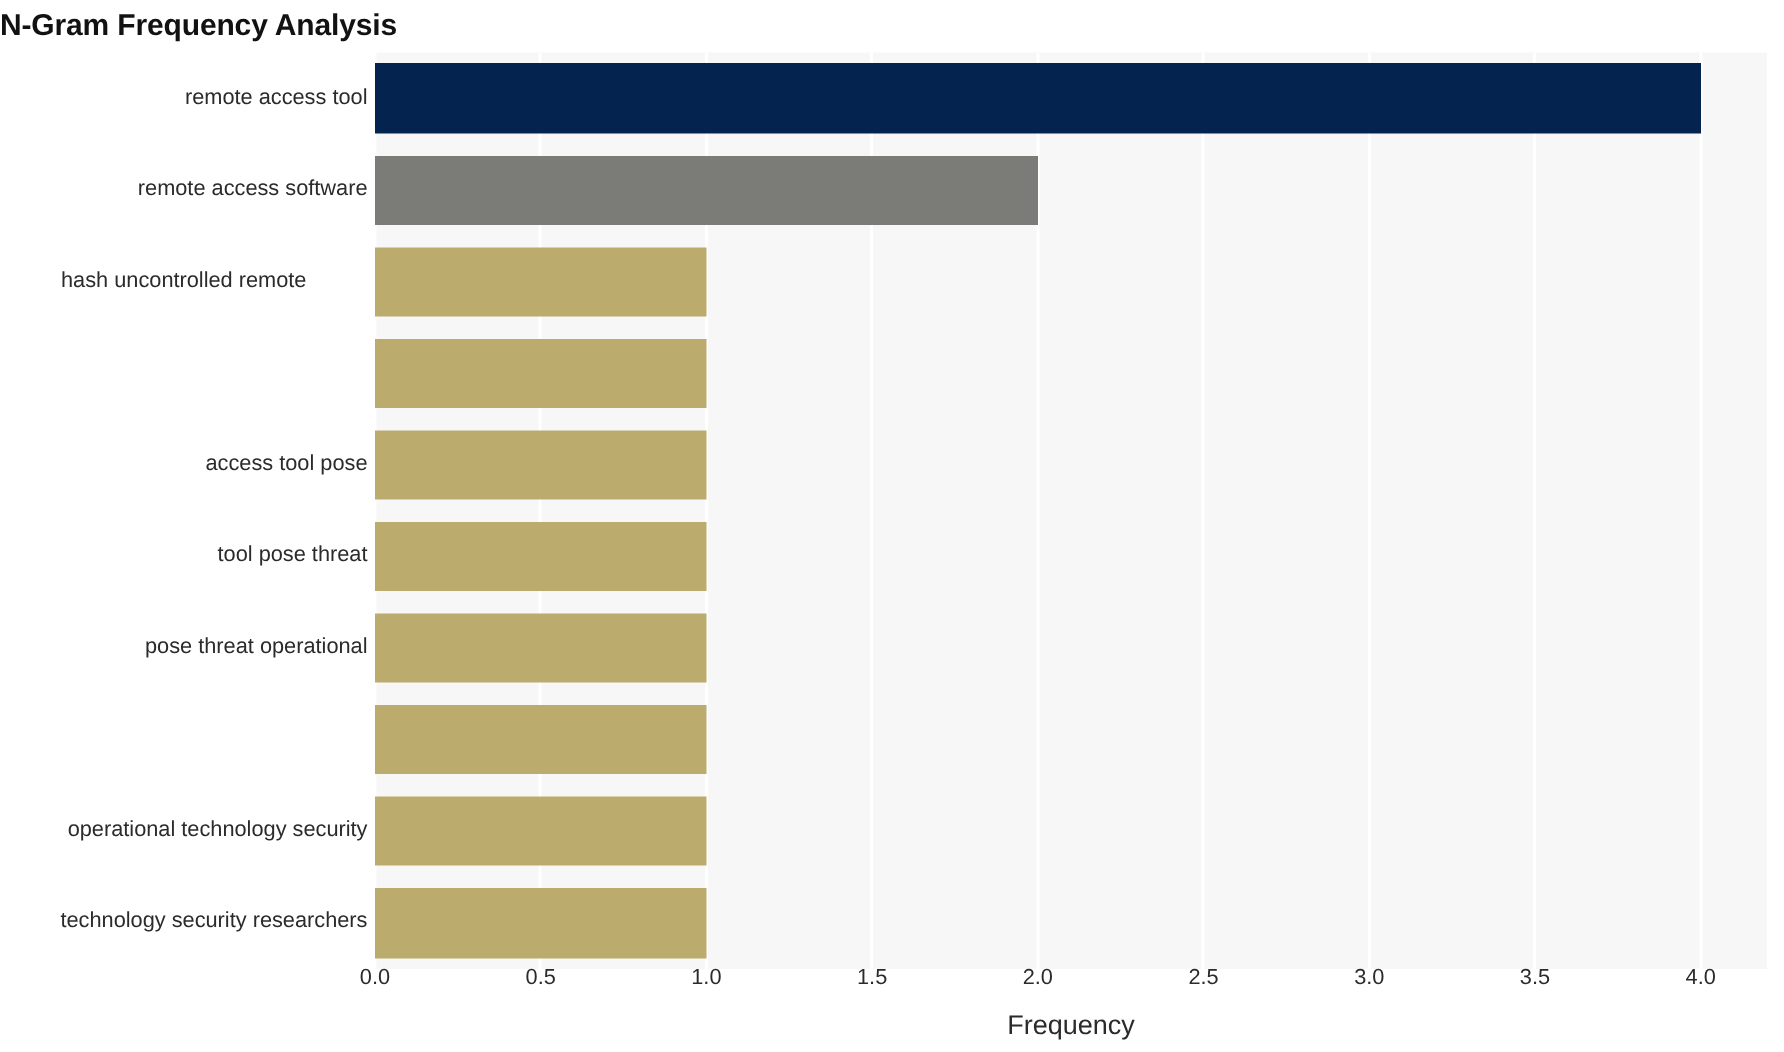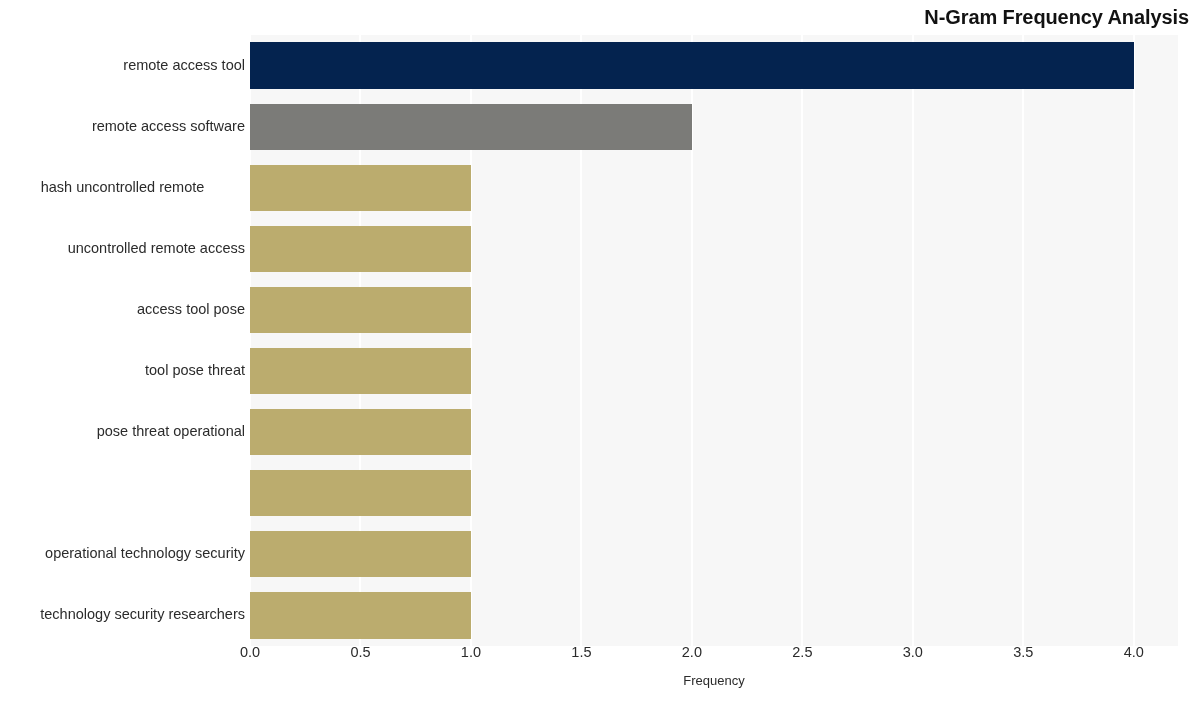--- a/index.html
+++ b/index.html
@@ -20,21 +20,21 @@
     width: 1189px;
     height: 701px;
     background: #ffffff;
   }
   
   .chart-title {
     position: absolute;
     left: 0;
     top: 6px;
     width: 1189px;
-    text-align: right;
+    text-align: left;
     font-size: 20px;
     font-weight: bold;
     color: #121212;
     letter-spacing: -0.1px;
   }
   
   .plot-area {
     position: absolute;
     left: 250px;
     top: 35px;
@@ -93,21 +93,21 @@
     font-size: 14.5px;
     color: #2b2b2b;
     white-space: nowrap;
   }
   .xaxis-title {
     position: absolute;
     left: 250px;
     top: 673px;
     width: 928px;
     text-align: center;
-    font-size: 13px;
+    font-size: 18px;
     color: #2b2b2b;
   }
 </style>
 </head>
 <body>
 
 <div id="chart-root">
 
   <div class="chart-title">N-Gram Frequency Analysis</div>
 
@@ -134,21 +134,20 @@
         <div class="bar" title="threat operational technology: 1" style="width: 220.952px; height: 46.1305px; top: 435.185px; background: rgb(187, 172, 110);"></div>
         <div class="bar" title="operational technology security: 1" style="width: 220.952px; height: 46.1305px; top: 496.285px; background: rgb(187, 172, 110);"></div>
         <div class="bar" title="technology security researchers: 1" style="width: 220.952px; height: 46.1305px; top: 557.385px; background: rgb(187, 172, 110);"></div>
       </div>
   </div>
 
   <div class="ylabels" id="ylabels">
       <div class="ylabel" style="top: 21.55px;">remote access tool</div>
       <div class="ylabel" style="top: 82.65px;">remote access software</div>
       <div class="ylabel" style="top: 143.75px; text-align: center;">hash uncontrolled remote</div>
-      <div class="ylabel" style="top: 204.85px;">uncontrolled remote access</div>
       <div class="ylabel" style="top: 265.95px;">access tool pose</div>
       <div class="ylabel" style="top: 327.05px;">tool pose threat</div>
       <div class="ylabel" style="top: 388.15px;">pose threat operational</div>
       <div class="ylabel" style="top: 510.35px;">operational technology security</div>
       <div class="ylabel" style="top: 571.45px;">technology security researchers</div>
     </div>
 
   <div class="xticks" id="xticks">
       <div class="xtick" style="left: 250px;">0.0</div>
       <div class="xtick" style="left: 360.476px;">0.5</div>

